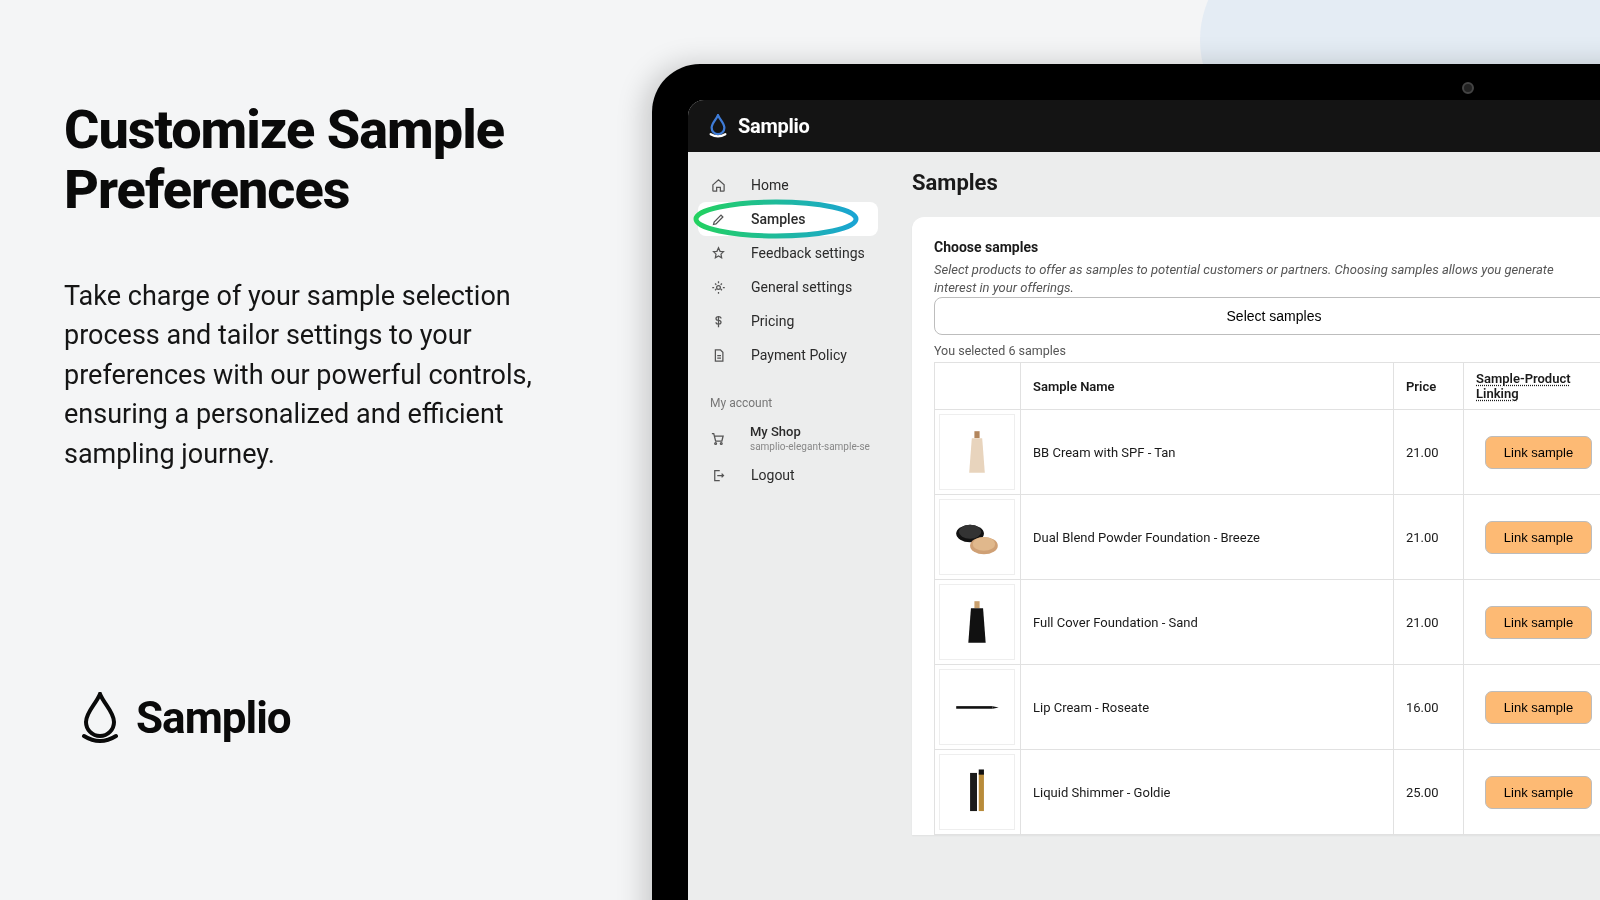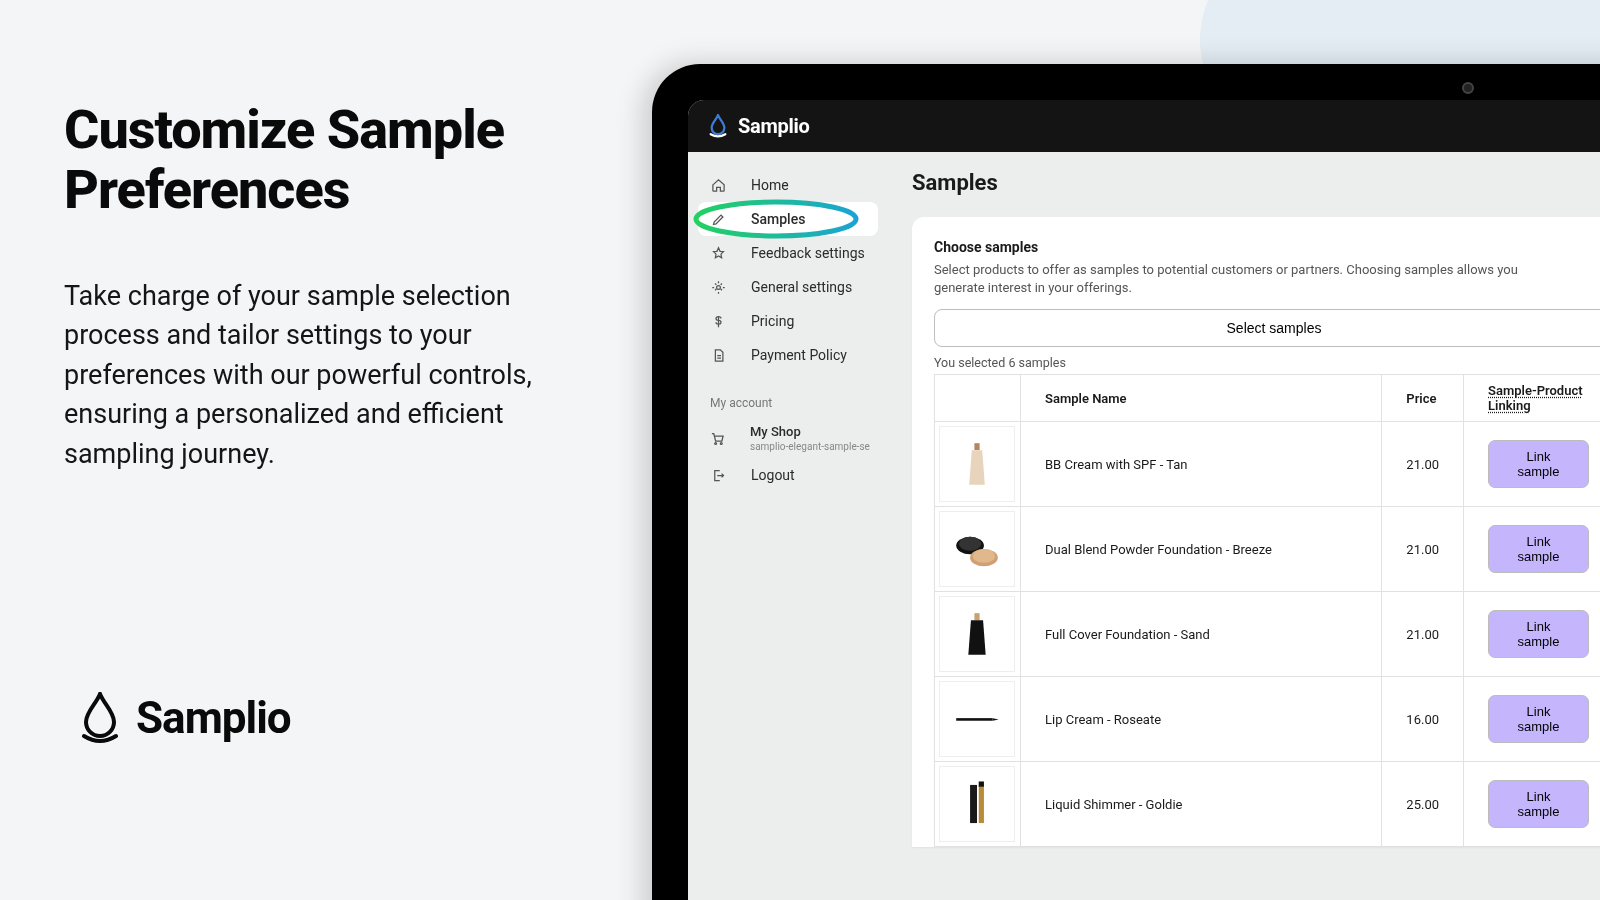--- a/index.html
+++ b/index.html
@@ -39,35 +39,35 @@
   .account-label { font-size: 12px; color: #777; padding: 24px 12px 8px; }
   .shop-item { padding: 6px 12px; font-size: 13px; }
   .shop-item .shopname { font-weight: 500; }
   .shop-item .shopurl  { font-size: 10px; color: #888; display: block; margin-top: 2px; white-space: nowrap; overflow: hidden; text-overflow: clip; }
 
   
   .main { flex: 1; padding: 18px 0 0 24px; overflow: hidden; }
   .page-title { font-size: 22px; font-weight: 700; margin-bottom: 22px; }
   .card { background: #fff; border-radius: 12px 0 0 0; padding: 22px 0 0 22px; box-shadow: 0 1px 2px rgba(0,0,0,.05); }
   .card-h { font-size: 14px; font-weight: 700; margin-bottom: 6px; }
-  .card-desc { font-size: 13px; color: #555; line-height: 1.4; margin-bottom: 12px; max-width: 620px; }
+  .card-desc { font-size: 13px; color: #555; line-height: 1.4; margin-bottom: 0; max-width: 620px; font-style: italic; }
 
   .select-btn { width: 100%; max-width: 680px; padding: 10px 0; text-align: center; border: 1px solid #bdbdbd; border-radius: 8px; background: #fff; font-size: 14px; cursor: pointer; }
   .selected-note { font-size: 12.5px; color: #555; margin: 8px 0 4px; }
 
   table { border-collapse: collapse; width: 100%; max-width: 680px; font-size: 13px; }
-  th, td { border: 1px solid #e1e1e1; padding: 8px 24px; text-align: left; vertical-align: middle; }
+  th, td { border: 1px solid #e1e1e1; padding: 8px 12px; text-align: left; vertical-align: middle; }
   th { font-weight: 600; background: #fff; }
   th.linking { text-decoration: underline dotted; }
   td.img-cell { width: 86px; padding: 4px; }
   .thumb { width: 76px; height: 76px; background: #fff; border: 1px solid #eee; display: flex; align-items: center; justify-content: center; }
   .thumb svg { width: 52px; height: 52px; }
   .price-cell { width: 70px; }
   .link-cell  { width: 150px; text-align: center; }
-  .link-btn { padding: 8px 18px; border: 1px solid #bcbcbc; background: #c4b5fd; border-radius: 7px; font-size: 13px; cursor: pointer; }
+  .link-btn { padding: 8px 18px; border: 1px solid #bcbcbc; background: #fdba74; border-radius: 7px; font-size: 13px; cursor: pointer; }
 
   svg { display: block; }
 </style>
 </head>
 <body>
 
 <div class="bg-blob"></div>
 
 <div class="left-col">
   <h1 class="headline">Customize Sample Preferences</h1>

